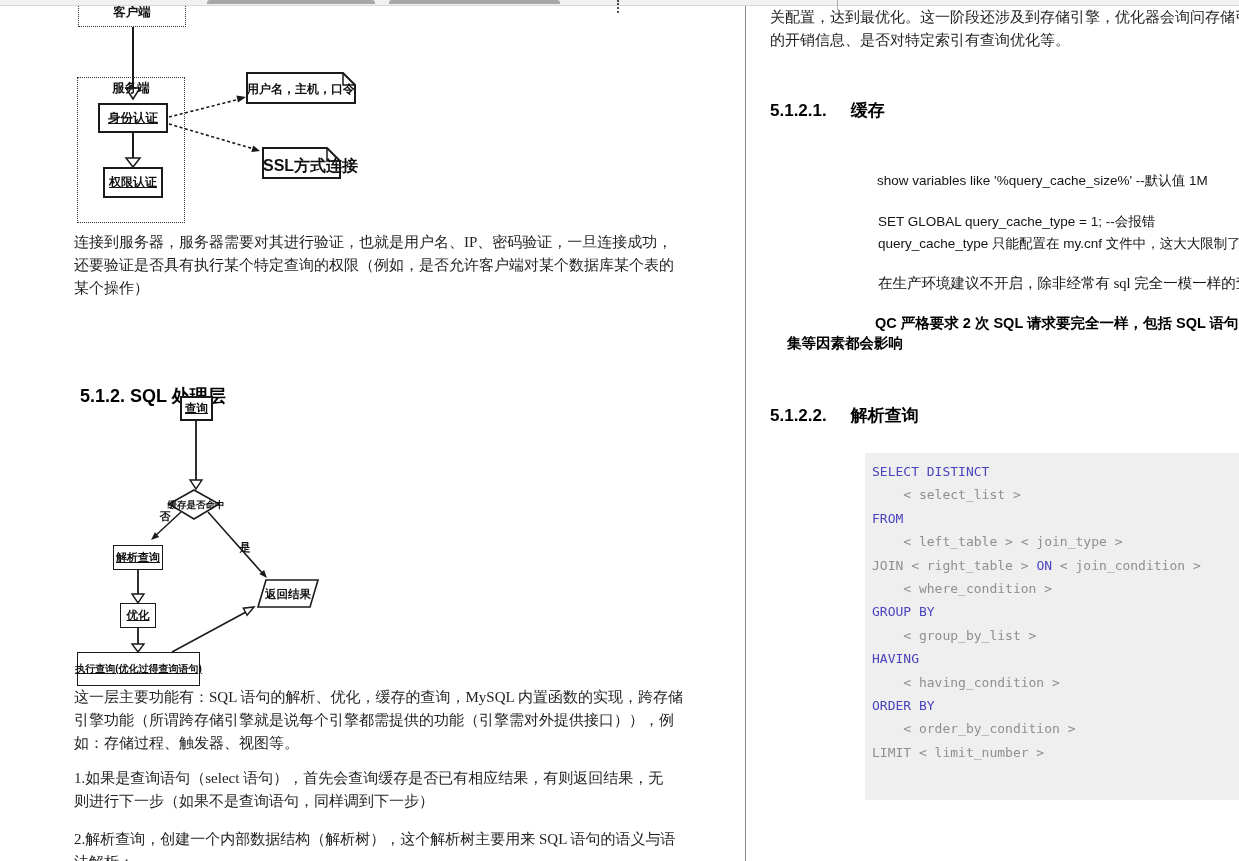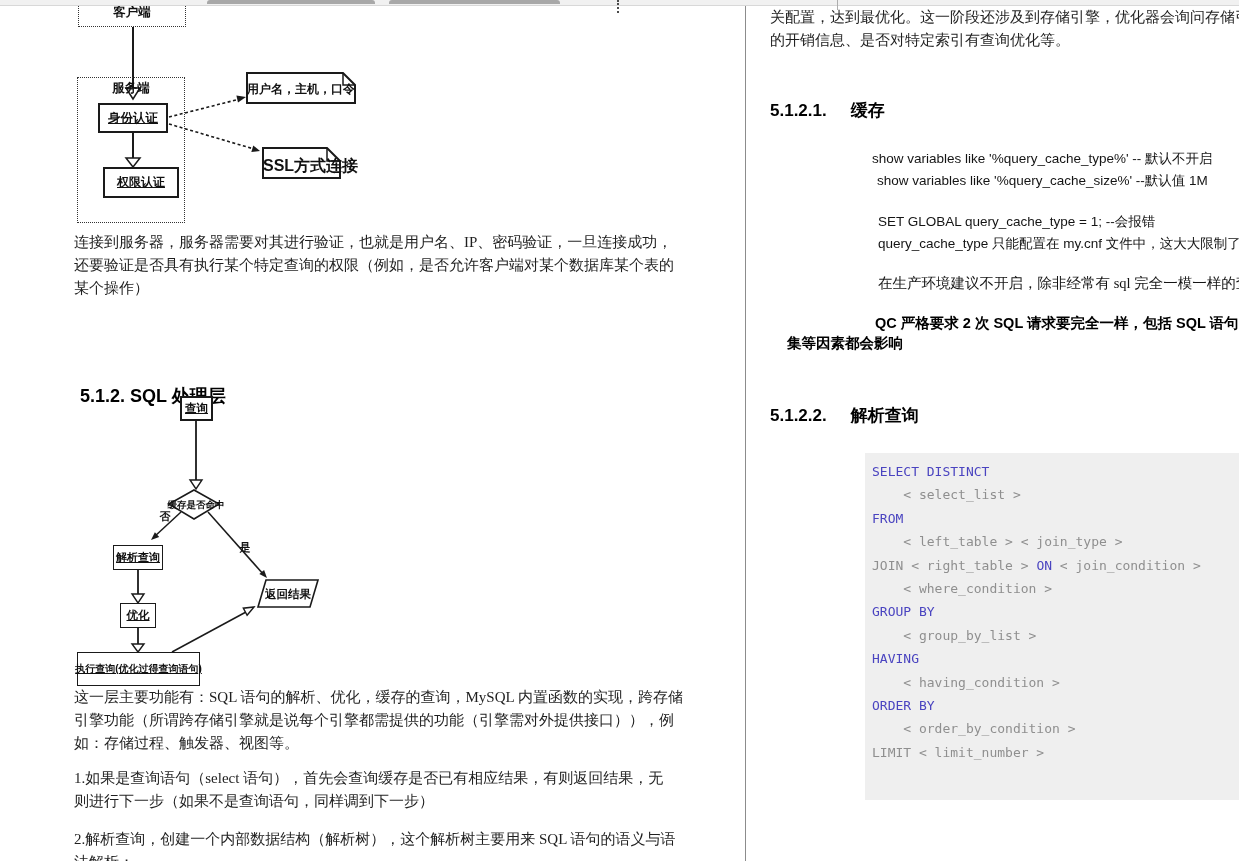--- a/index.html
+++ b/index.html
@@ -58,21 +58,21 @@
       <polygon points="263,148 327,148 340,161 340,178 263,178" fill="#ffffff" stroke="#1a1a1a" stroke-width="2"></polygon>
       <polyline points="327,148 327,161 340,161" fill="none" stroke="#1a1a1a" stroke-width="1.5"></polyline>
     </svg>
     <div class="fbox-dotted" style="left:78px;top:-18px;width:108px;height:45px;"></div>
     <div class="flabel" style="left:78px;top:4px;width:108px;">客户端</div>
     <div class="fbox-dotted" style="left:77px;top:77px;width:108px;height:146px;"></div>
     <div class="flabel" style="left:77px;top:80px;width:108px;">服务端</div>
     <div class="fbox" style="left:98px;top:103px;width:70px;height:30px;">
       <span>身份认证</span>
     </div>
-    <div class="fbox" style="left:103px;top:167px;width:76px;height:31px;font-size:12px;">
+    <div class="fbox" style="left:103px;top:167px;width:60px;height:31px;font-size:12px;">
       <span>权限认证</span>
     </div>
     <div class="flabel" style="left:247px;top:81px;width:100px;font-size:12px;">用户名，主机，口令</div>
     <div class="flabel" style="left:263px;top:156px;width:70px;font-size:16px;">SSL方式连接</div>
 
     <div class="abs para" style="left:74px;top:231px;">
         <div class="pline">连接到服务器，服务器需要对其进行验证，也就是用户名、IP、密码验证，一旦连接成功，</div>
         <div class="pline">还要验证是否具有执行某个特定查询的权限（例如，是否允许客户端对某个数据库某个表的</div>
         <div class="pline">某个操作）</div>
       </div>
@@ -131,21 +131,20 @@
 
     <div class="abs para" style="left:24px;top:6px;line-height:24px;">
         <div class="pline">关配置，达到最优化。这一阶段还涉及到存储引擎，优化器会询问存储引擎</div>
         <div class="pline">的开销信息、是否对特定索引有查询优化等。</div>
       </div>
 
     <div class="abs h2" style="left:24px;top:99px;">
       <span class="hnum">5.1.2.1.</span><span>缓存</span>
     </div>
 
-    <div class="codeline" style="left:126px;top:150px;">show variables like   '%query_cache_type%'    -- 默认不开启</div>
     <div class="codeline" style="left:131px;top:172px;">show variables like   '%query_cache_size%'   --默认值 1M</div>
     <div class="codeline" style="left:132px;top:213px;">SET GLOBAL query_cache_type = 1; --会报错</div>
     <div class="codeline" style="left:132px;top:235px;">query_cache_type 只能配置在 my.cnf 文件中，这大大限制了</div>
     <div class="codeline codeline-serif" style="left:132px;top:274px;">在生产环境建议不开启，除非经常有 sql 完全一模一样的查询</div>
 
     <div class="qcbold" style="left:129px;top:314px;">QC 严格要求 2 次 SQL 请求要完全一样，包括 SQL 语句，连接</div>
     <div class="qcbold" style="left:41px;top:334px;">集等因素都会影响</div>
 
     <div class="abs h2" style="left:24px;top:404px;">
       <span class="hnum">5.1.2.2.</span><span>解析查询</span>

